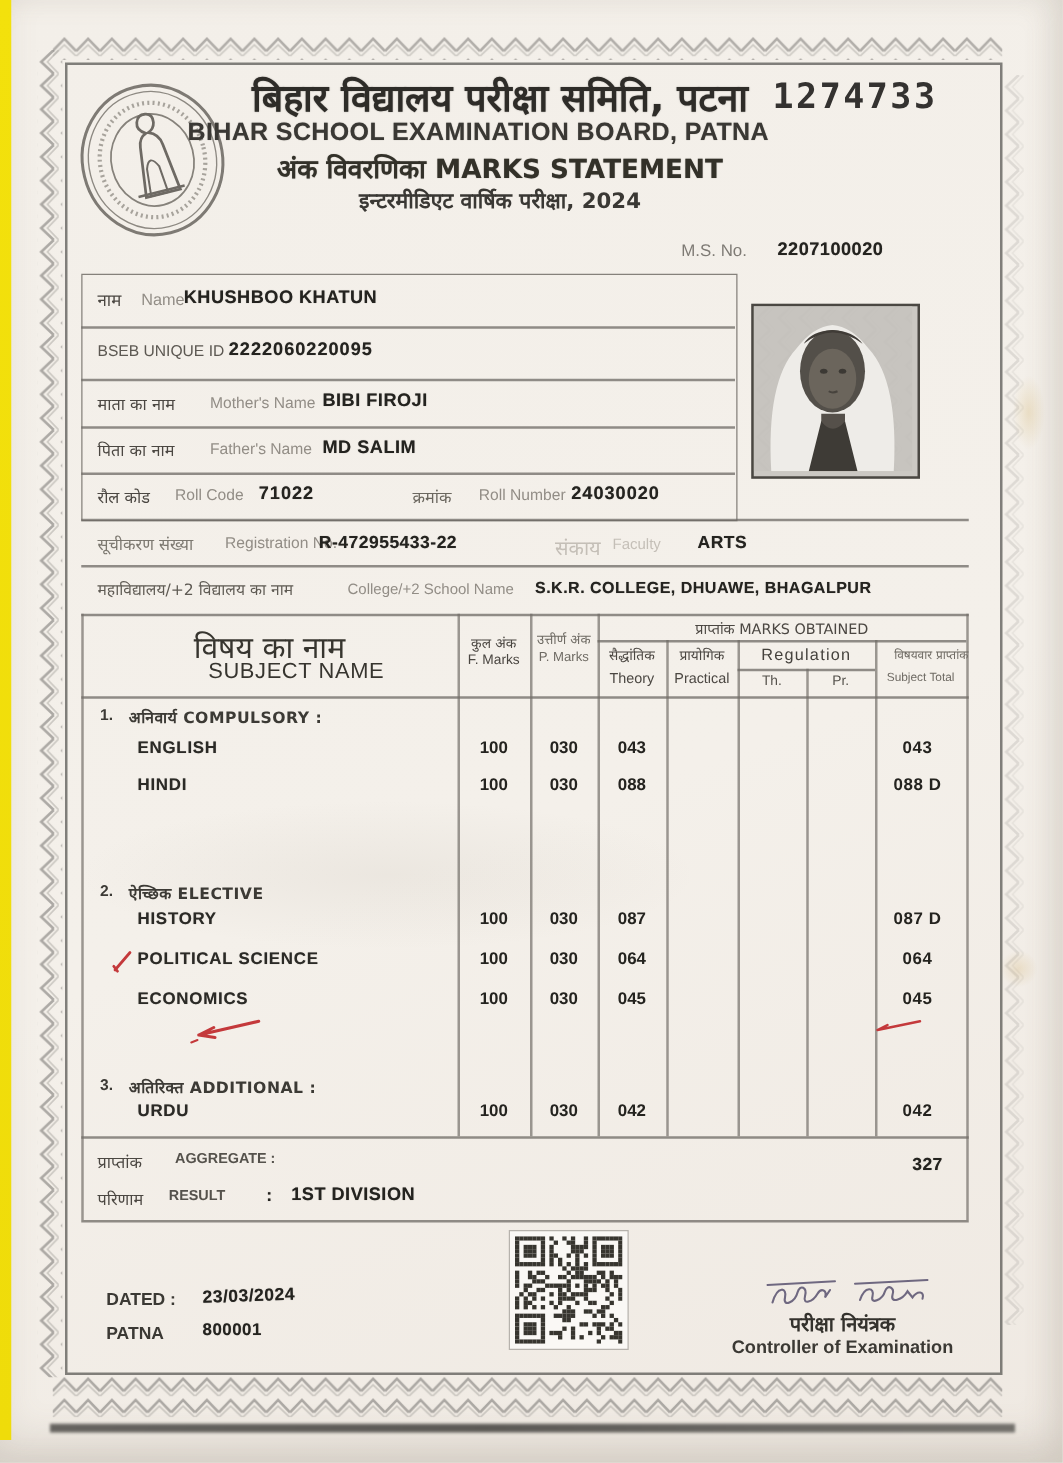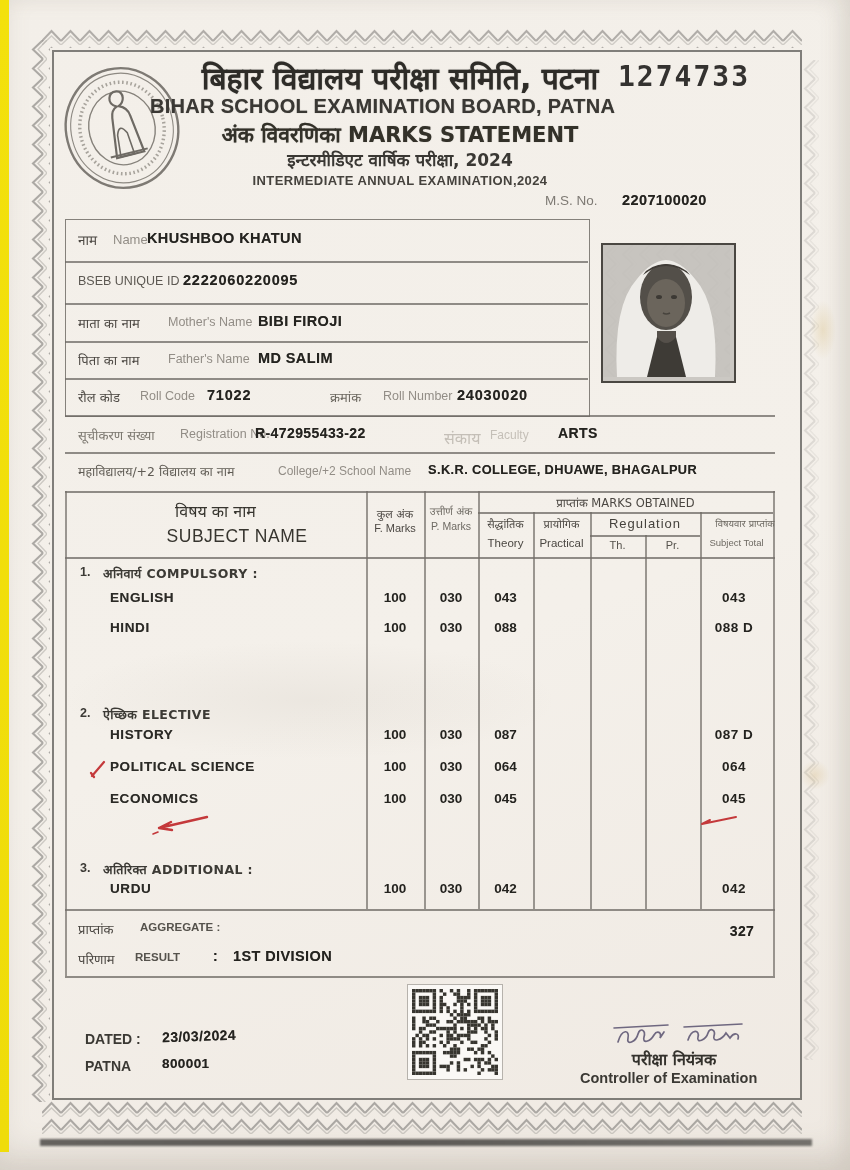--- a/index.html
+++ b/index.html
@@ -85,21 +85,20 @@
     <path d="M50 92 L55 52 Q56 44 62 42 Q55 38 57 32 Q59 26 65 27 Q71 28 70 35 Q69 40 64 42 Q72 45 73 54 L78 92 Z" fill="none" stroke="#6e6a64" stroke-width="2.2"></path>
     <path d="M56 70 Q60 58 66 70 L68 92 L54 92 Z" fill="none" stroke="#6e6a64" stroke-width="1.6"></path>
     <path d="M44 90 L82 90" stroke="#6e6a64" stroke-width="2"></path>
   </svg>
 
   <div class="abs dev" style="left:150px;top:57px;width:500px;text-align:center;font-size:30px;font-weight:bold;color:#2e2c28;text-shadow:0 0 1px rgba(40,38,34,.5)">बिहार विद्यालय परीक्षा समिति, पटना</div>
   <div class="abs" style="left:618px;top:60px;font-family:'DejaVu Sans Mono','Liberation Mono',monospace;font-size:28px;font-weight:700;letter-spacing:2px;color:#343230">1274733</div>
   <div class="abs" style="left:150px;top:95px;width:500px;text-align:left;font-size:20px;font-weight:bold;color:#3a3834;letter-spacing:.3px;text-shadow:0 0 .8px rgba(40,38,34,.45)">BIHAR SCHOOL EXAMINATION BOARD, PATNA</div>
   <div class="abs dev" style="left:150px;top:120px;width:500px;text-align:center;font-size:21px;font-weight:bold;color:#333129;text-shadow:0 0 .8px rgba(40,38,34,.45)">अंक विवरणिका MARKS STATEMENT</div>
   <div class="abs dev" style="left:150px;top:148px;width:500px;text-align:center;font-size:17px;font-weight:bold;color:#3a3834">इन्टरमीडिएट वार्षिक परीक्षा, 2024</div>
-  <div class="abs" style="left:150px;top:173px;width:500px;text-align:center;font-size:13px;font-weight:bold;color:#45423d;letter-spacing:.4px">INTERMEDIATE ANNUAL EXAMINATION,2024</div>
 
   <div class="abs en-label" style="left:545px;top:193px;font-size:13.5px;color:#7e7a74">M.S. No.</div>
   <div class="abs val" style="left:622px;top:192px;font-size:14.5px">2207100020</div>
 
   <div class="abs" style="left:65px;top:219px;width:523px;height:196px;border:1.6px solid rgba(105,101,95,.8)"></div>
   <div class="hline" style="left:65px;top:261px;width:523px"></div>
   <div class="hline" style="left:65px;top:303px;width:523px"></div>
   <div class="hline" style="left:65px;top:341px;width:523px"></div>
   <div class="hline" style="left:65px;top:378px;width:523px"></div>
 
@@ -165,21 +164,21 @@
   <div class="vline" style="left:424px;top:491px;height:418px"></div>
   <div class="vline" style="left:478px;top:491px;height:418px"></div>
   <div class="vline" style="left:533px;top:512px;height:397px"></div>
   <div class="vline" style="left:590px;top:512px;height:397px"></div>
   <div class="vline" style="left:645px;top:535px;height:374px"></div>
   <div class="vline" style="left:700px;top:512px;height:397px"></div>
 
   <div class="hline" style="left:478px;top:512px;width:295px"></div>
   <div class="hline" style="left:590px;top:535px;width:110px"></div>
 
-  <div class="abs dev ctr" style="left:65px;top:500px;width:301px;font-size:16px;color:#37352f">विषय का नाम</div>
+  <div class="abs dev ctr" style="left:65px;top:500px;width:301px;font-size:24px;color:#37352f">विषय का नाम</div>
   <div class="abs ctr" style="left:65px;top:526px;width:344px;font-size:17.5px;color:#37352f;letter-spacing:.5px">SUBJECT NAME</div>
   <div class="abs dev ctr" style="left:366px;top:506px;width:58px;font-size:11px;color:#4b4742">कुल अंक</div>
   <div class="abs ctr" style="left:366px;top:522px;width:58px;font-size:11px;color:#4b4742">F. Marks</div>
   <div class="abs dev ctr" style="left:424px;top:504px;width:54px;font-size:10.5px;color:#6e6a63">उत्तीर्ण अंक</div>
   <div class="abs ctr" style="left:424px;top:520px;width:54px;font-size:10.5px;color:#6e6a63">P. Marks</div>
   <div class="abs dev ctr" style="left:478px;top:495px;width:295px;font-size:11.5px;color:#4b4742">प्राप्तांक MARKS OBTAINED</div>
   <div class="abs dev ctr" style="left:478px;top:516px;width:55px;font-size:11px;color:#4b4742">सैद्धांतिक</div>
   <div class="abs ctr" style="left:478px;top:537px;width:55px;font-size:11.5px;color:#4b4742">Theory</div>
   <div class="abs dev ctr" style="left:533px;top:516px;width:57px;font-size:11px;color:#4b4742">प्रायोगिक</div>
   <div class="abs ctr" style="left:533px;top:537px;width:57px;font-size:11.5px;color:#4b4742">Practical</div>
@@ -558,15 +557,15 @@
       </svg>
   </div>
 
   <svg class="abs" style="left:610px;top:1018px" width="140" height="34" viewBox="0 0 140 34">
     <path d="M8 24 C12 10 20 12 18 20 C16 28 26 24 28 16 C30 9 36 12 34 19 C32 26 40 24 44 17 C47 12 52 14 50 20 L54 14" stroke="#6f6880" stroke-width="1.7" fill="none" stroke-linecap="round"></path>
     <path d="M4 10 L58 7" stroke="#6f6880" stroke-width="1.6" stroke-linecap="round"></path>
     <path d="M78 22 C82 10 90 12 88 19 C86 26 96 22 98 15 C100 9 106 12 104 18 C102 25 112 22 116 15 L120 20 C124 14 130 15 128 21" stroke="#6f6880" stroke-width="1.7" fill="none" stroke-linecap="round"></path>
     <path d="M74 9 L132 6" stroke="#6f6880" stroke-width="1.6" stroke-linecap="round"></path>
   </svg>
   <div class="abs dev" style="left:590px;top:1048px;width:168px;text-align:center;font-size:16px;font-weight:bold;color:#34322d">परीक्षा नियंत्रक</div>
-  <div class="abs" style="left:580px;top:1070px;width:188px;text-align:left;font-size:14.5px;font-weight:bold;color:#3b3934">Controller of Examination</div>
+  <div class="abs" style="left:580px;top:1070px;width:188px;text-align:center;font-size:14.5px;font-weight:bold;color:#3b3934">Controller of Examination</div>
 
 </div>
 
 </body></html>

